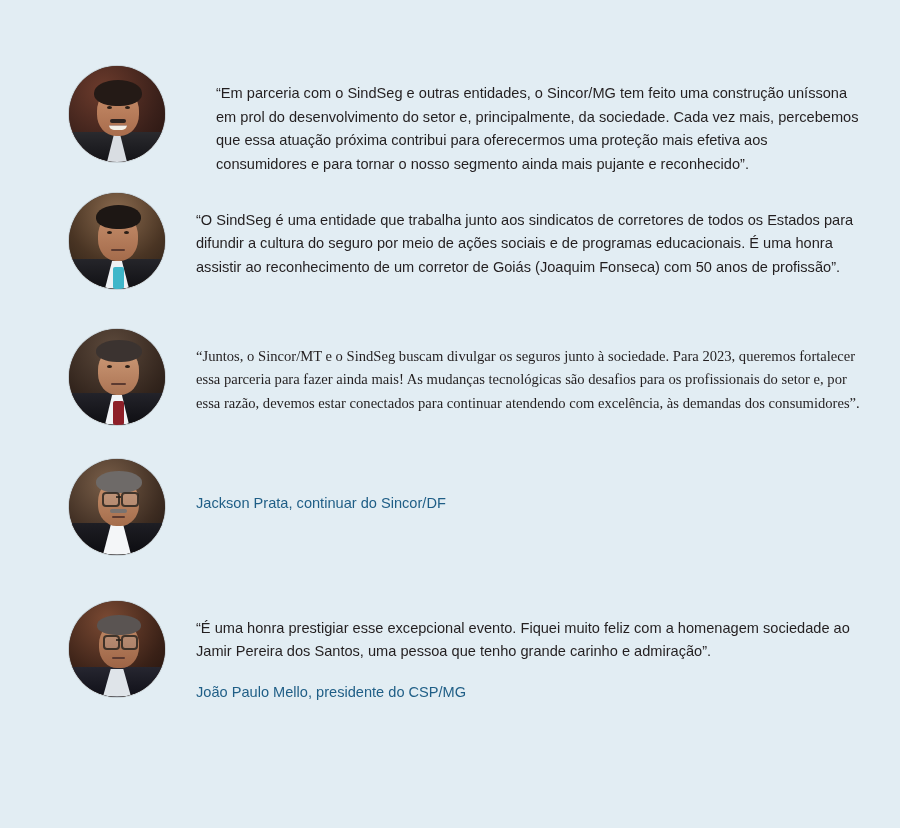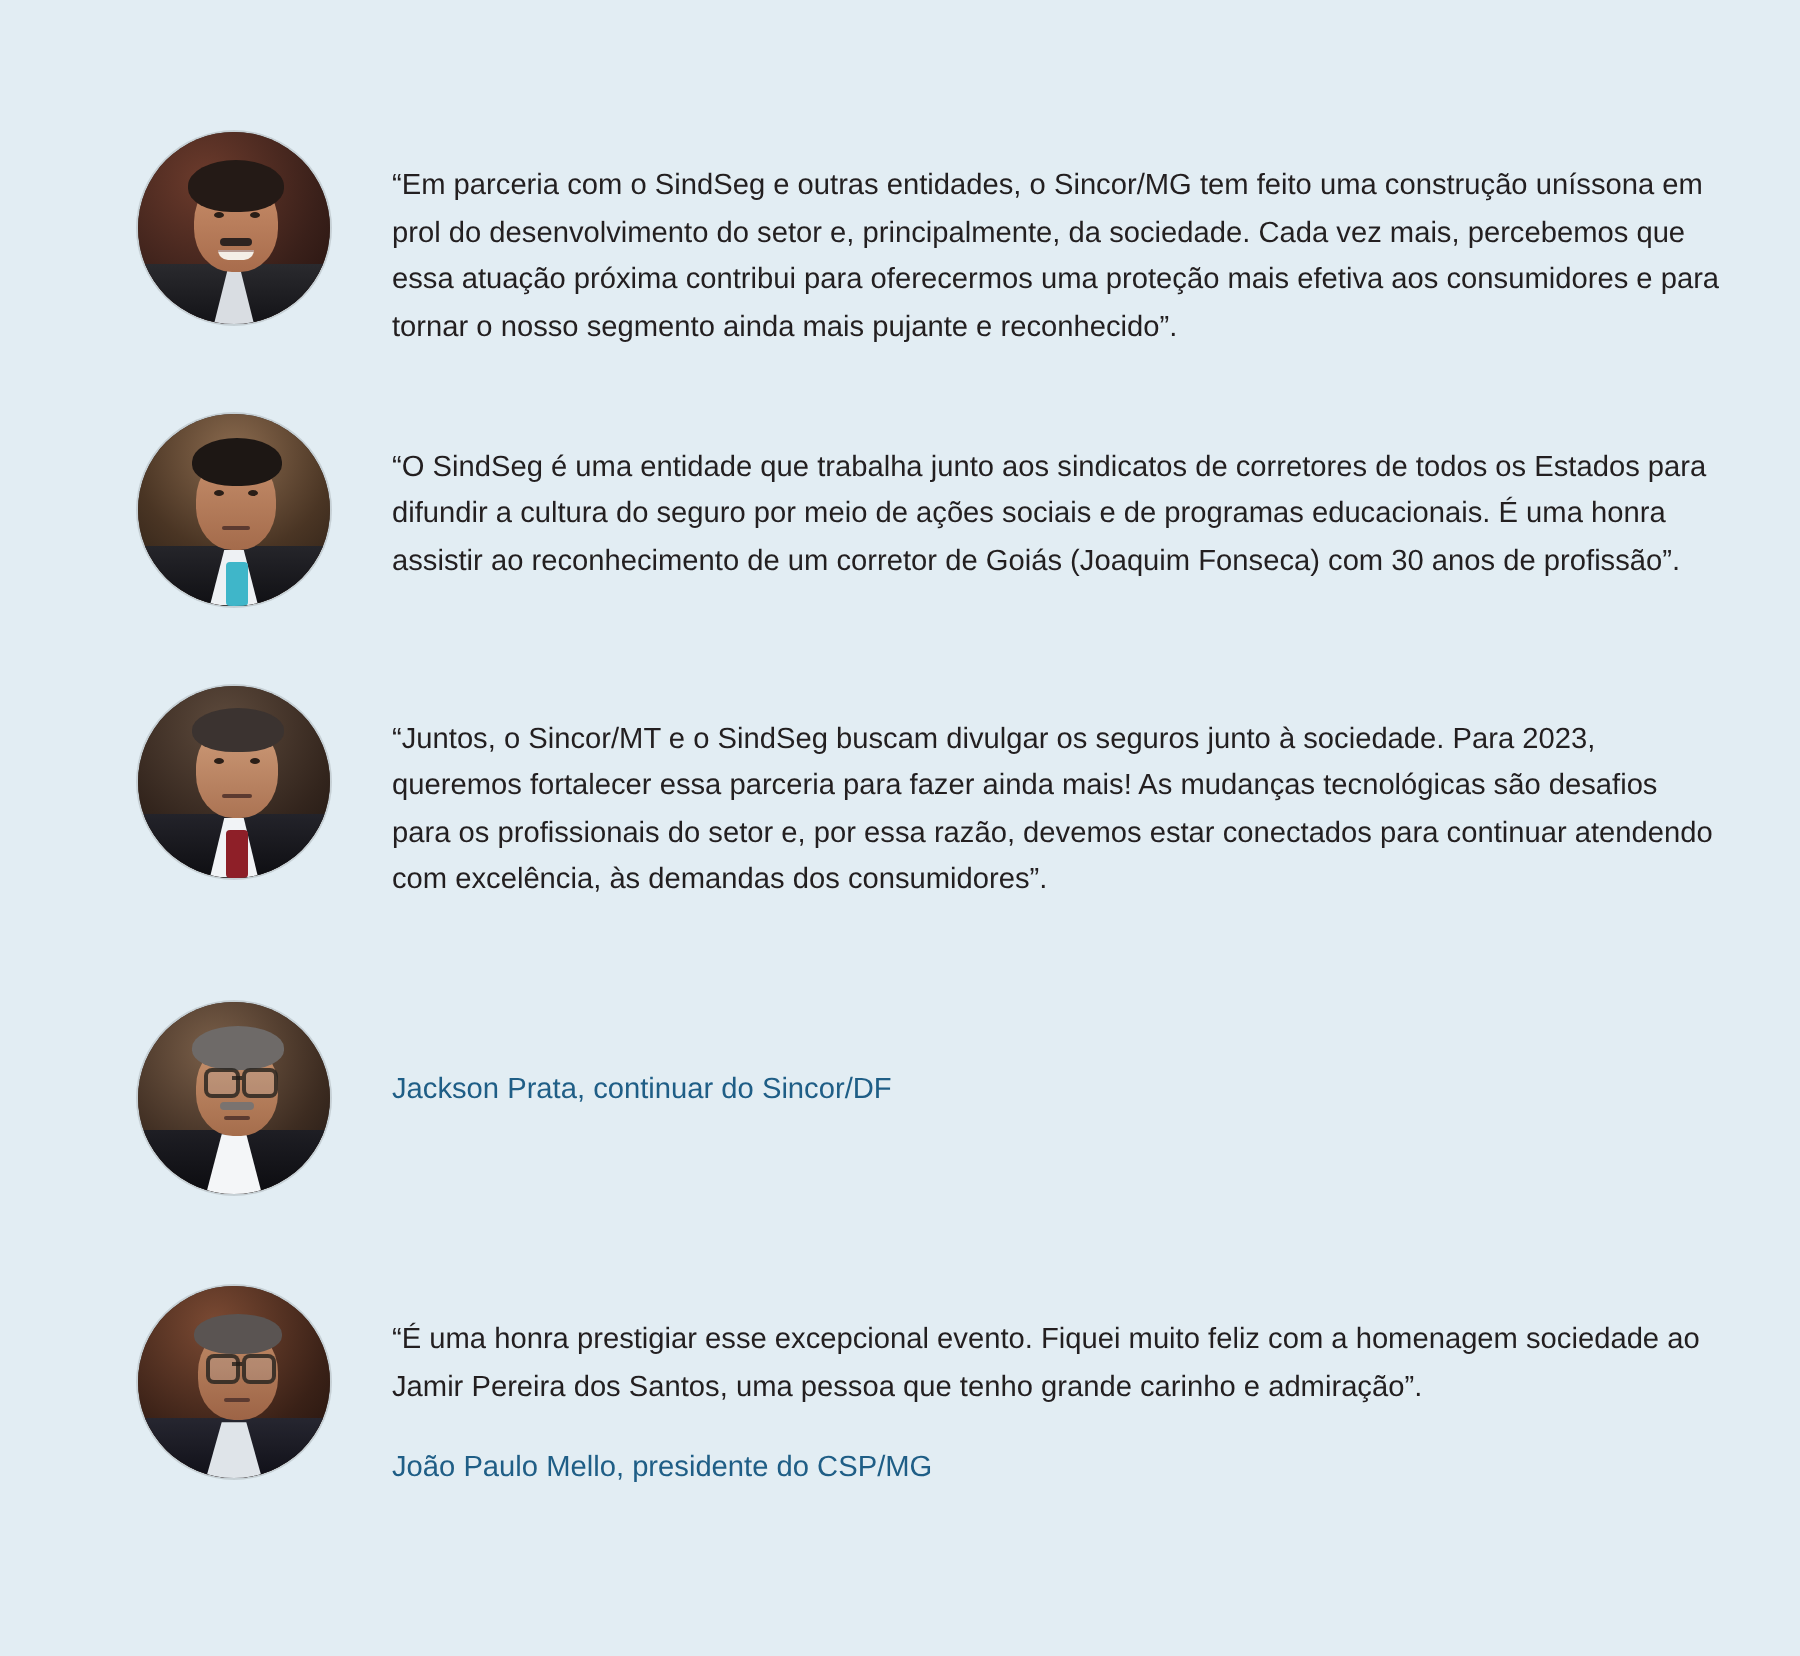--- a/index.html
+++ b/index.html
@@ -105,23 +105,23 @@
     line-height: 1.62;
     max-width: 670px;
   }
   .attribution {
     margin: 18px 0 0 0;
     color: #1f5e86;
     font-size: 14.6px;
     line-height: 1.4;
   }
   
-  .t0 { margin-bottom: 30px; }
+  .t0 { margin-bottom: 16px; gap: 20px; }
   .t1 { margin-bottom: 40px; }
-  .t2 { margin-bottom: 48px; }
+  .t2 { margin-bottom: 34px; font-family: Liberation Serif, serif; }
   .t3 { margin-bottom: 46px; }
 </style>
 </head>
 <body>
 
 <div class="page">
 
   <div class="testimonial t0">
     <div class="avatar-wrap">
       <div class="avatar">
@@ -149,21 +149,21 @@
         <div style="position:absolute;bottom:0;left:36px;width:24px;height:28px;background:#eef1f4;clip-path:polygon(30% 0,70% 0,100% 100%,0 100%);"></div>
         <div style="position:absolute;bottom:0;left:44px;width:11px;height:22px;background:#3fb6c9;border-radius:2px;"></div>
         <div class="face" style="left:29px;top:20px;width:40px;height:48px;background:linear-gradient(180deg,#c68f6c,#a46b4b);"></div>
         <div class="hair" style="left:27px;top:12px;width:45px;height:24px;background:#1d1714;"></div>
         <div class="eye-l" style="left:38px;top:38px;"></div>
         <div class="eye-r" style="left:55px;top:38px;"></div>
         <div class="mouth closed" style="left:42px;top:56px;width:14px;"></div>
       </div>
     </div>
     <div class="content">
-      <p class="quote">“O SindSeg é uma entidade que trabalha junto aos sindicatos de corretores de todos os Estados para difundir a cultura do seguro por meio de ações sociais e de programas educacionais. É uma honra assistir ao reconhecimento de um corretor de Goiás (Joaquim Fonseca) com 30 anos de profissão”.</p>
+      <p class="quote">“O SindSeg é uma entidade que trabalha junto aos sindicatos de corretores de todos os Estados para difundir a cultura do seguro por meio de ações sociais e de programas educacionais. É uma honra assistir ao reconhecimento de um corretor de Goiás (Joaquim Fonseca) com 50 anos de profissão”.</p>
     </div>
   </div>
 
   <div class="testimonial t2">
     <div class="avatar-wrap">
       <div class="avatar">
         <div class="bg" style="background:radial-gradient(circle at 45% 20%, #5d4a3c 0%, #33251d 60%, #1a120e 100%);"></div>
         <div class="body" style="height:32px;background:linear-gradient(180deg,#23232a,#0e0e12);"></div>
         <div style="position:absolute;bottom:0;left:36px;width:24px;height:30px;background:#f1f3f6;clip-path:polygon(30% 0,70% 0,100% 100%,0 100%);"></div>
         <div style="position:absolute;bottom:0;left:44px;width:11px;height:24px;background:#8e1f28;border-radius:2px;"></div>

